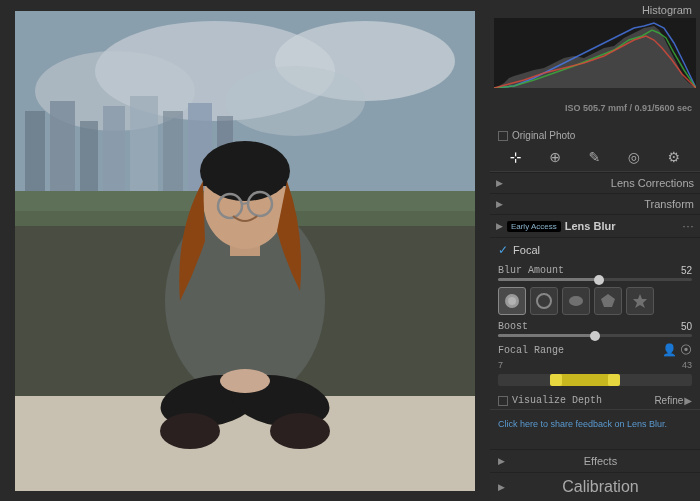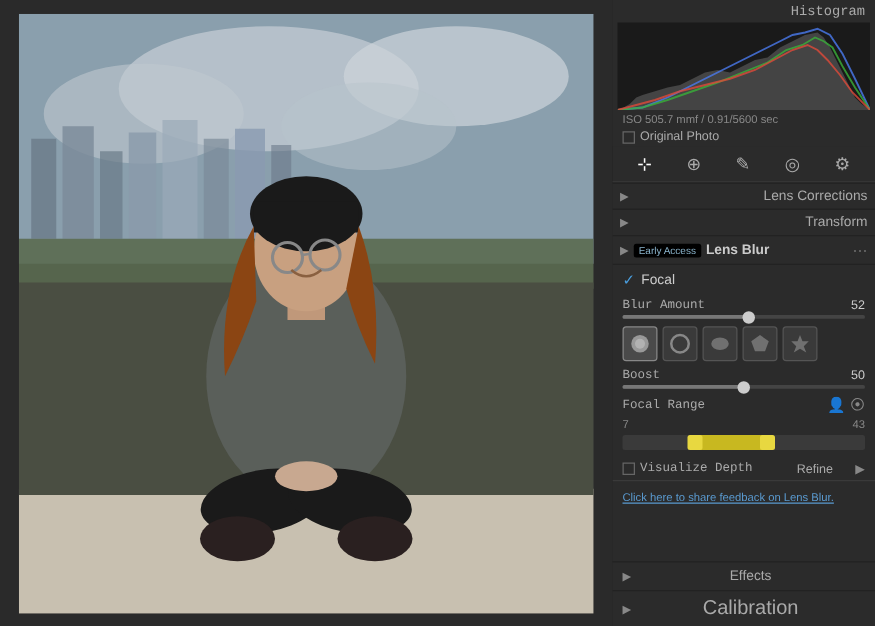--- a/index.html
+++ b/index.html
@@ -52,37 +52,37 @@
     .histogram-section {
       background: #2b2b2b;
       padding: 2px 4px 0 4px;
     }
 
     .histogram-title {
       color: #aaa;
       font-size: 11px;
       text-align: right;
       padding: 2px 4px 2px 0;
-      font-family: Liberation Mono, monospace;
     }
 
     .histogram-graph {
       width: 100%;
       height: 70px;
       background: #1a1a1a;
       position: relative;
       overflow: hidden;
     }
 
     .histogram-meta {
       display: flex;
-      justify-content: flex-start;
-      padding: 2px 4px;
+      justify-content: flex-end;
+      padding: 15px 4px;
       color: #888;
       font-size: 9px;
+      font-weight: bold;
     }
 
     .original-photo-row {
       display: flex;
       align-items: center;
       padding: 2px 4px;
       gap: 4px;
     }
 
     .checkbox-small {
@@ -374,21 +374,20 @@
 
     
     .feedback-row {
       padding: 3px 8px;
       border-top: 1px solid #3a3a3a;
     }
 
     .feedback-text {
       color: #5a9ad0;
       font-size: 9px;
-      text-decoration: underline;
       cursor: pointer;
     }
 
     
     .effects-section {
       display: flex;
       align-items: center;
       padding: 5px 8px;
       background: #2b2b2b;
       border-top: 1px solid #222;
@@ -620,21 +619,21 @@
         <div class="focal-handle" style="left:30%;"></div>
         <div class="focal-handle" style="left:60%;"></div>
       </div>
     </div>
 
     <div class="visualize-row">
       <div class="visualize-left">
         <div class="checkbox-small"></div>
         <span class="slider-label">Visualize Depth</span>
       </div>
-      <div style="display:flex;align-items:center;gap:18px;">
+      <div style="display:flex;align-items:center;gap:1px;">
         <span class="refine-label">Refine</span>
         <span class="refine-arrow">▶</span>
       </div>
     </div>
 
     <div class="feedback-row">
       <span class="feedback-text">Click here to share feedback on Lens Blur.</span>
     </div>
   </div>
 

